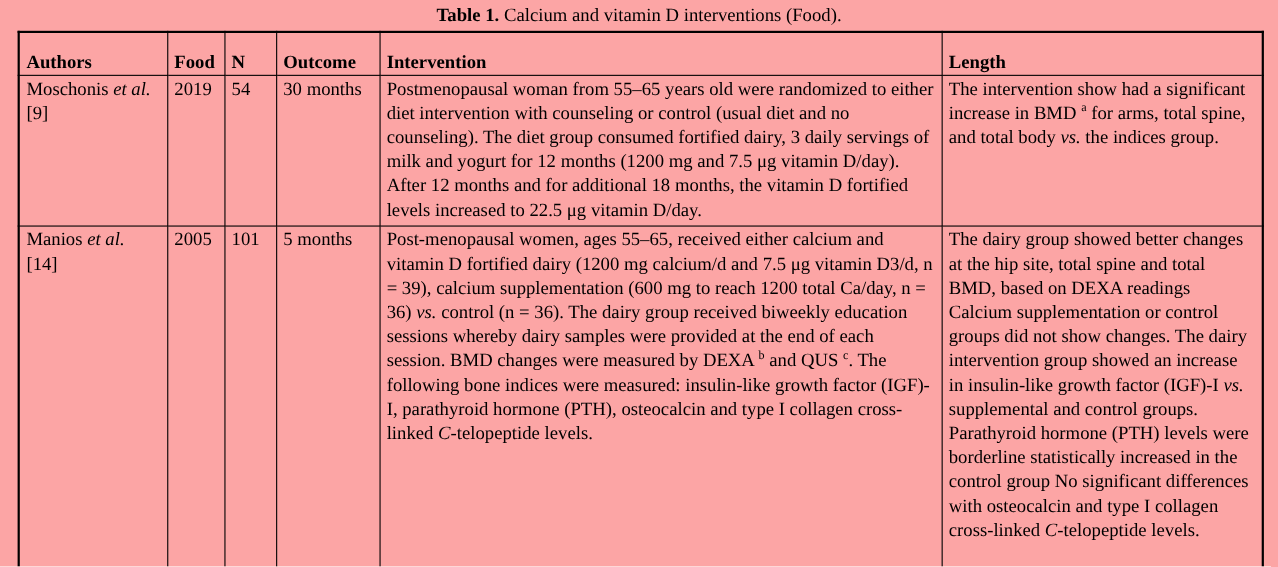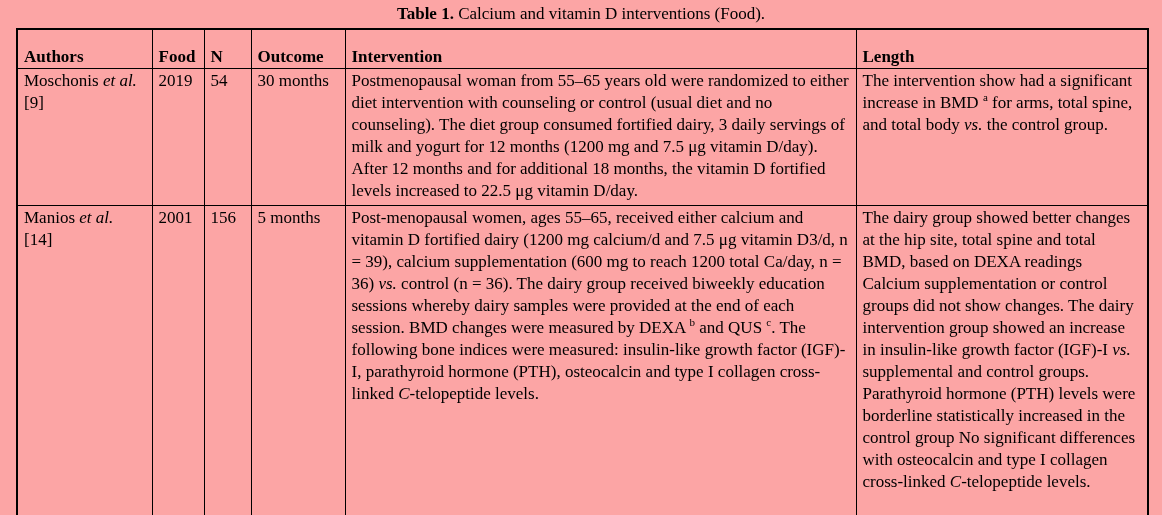--- a/index.html
+++ b/index.html
@@ -90,25 +90,25 @@
           <th>Length</th>
         </tr>
       </thead>
     <tbody id="tbl-body">
         <tr class="row-0">
           <td><span>Moschonis </span><span class="seg-italic">et al.</span><br><span>[9]</span></td>
           <td><span>2019</span></td>
           <td><span>54</span></td>
           <td><span>30 months</span></td>
           <td><span>Postmenopausal woman from 55–65 years old were randomized to either diet intervention with counseling or control (usual diet and no counseling). The diet group consumed fortified dairy, 3 daily servings of milk and yogurt for 12 months (1200 mg and 7.5 μg vitamin D/day). After 12 months and for additional 18 months, the vitamin D fortified levels increased to 22.5 μg vitamin D/day.</span></td>
-          <td><span>The intervention show had a significant increase in BMD </span><sup class="seg-sup">a</sup><span> for arms, total spine, and total body </span><span class="seg-italic">vs.</span><span> the control group.</span></td>
+          <td><span>The intervention show had a significant increase in BMD </span><sup class="seg-sup">a</sup><span> for arms, total spine, and total body </span><span class="seg-italic">vs.</span><span> the indices group.</span></td>
         </tr>
         <tr class="row-1">
           <td><span>Manios </span><span class="seg-italic">et al.</span><br><span>[14]</span></td>
-          <td><span>2001</span></td>
-          <td><span>156</span></td>
+          <td><span>2005</span></td>
+          <td><span>101</span></td>
           <td><span>5 months</span></td>
           <td><span>Post-menopausal women, ages 55–65, received either calcium and vitamin D fortified dairy (1200 mg calcium/d and 7.5 μg vitamin D3/d, n = 39), calcium supplementation (600 mg to reach 1200 total Ca/day, n = 36) </span><span class="seg-italic">vs.</span><span> control (n = 36). The dairy group received biweekly education sessions whereby dairy samples were provided at the end of each session. BMD changes were measured by DEXA </span><sup class="seg-sup">b</sup><span> and QUS </span><sup class="seg-sup">c</sup><span>. The following bone indices were measured: insulin-like growth factor (IGF)-I, parathyroid hormone (PTH), osteocalcin and type I collagen cross-linked </span><span class="seg-italic">C</span><span>-telopeptide levels.</span></td>
           <td><span>The dairy group showed better changes at the hip site, total spine and total BMD, based on DEXA readings Calcium supplementation or control groups did not show changes. The dairy intervention group showed an increase in insulin-like growth factor (IGF)-I </span><span class="seg-italic">vs.</span><span> supplemental and control groups. Parathyroid hormone (PTH) levels were borderline statistically increased in the control group No significant differences with osteocalcin and type I collagen cross-linked </span><span class="seg-italic">C</span><span>-telopeptide levels.</span></td>
         </tr>
       </tbody>
   </table>
 </div>
 
 </body></html>

